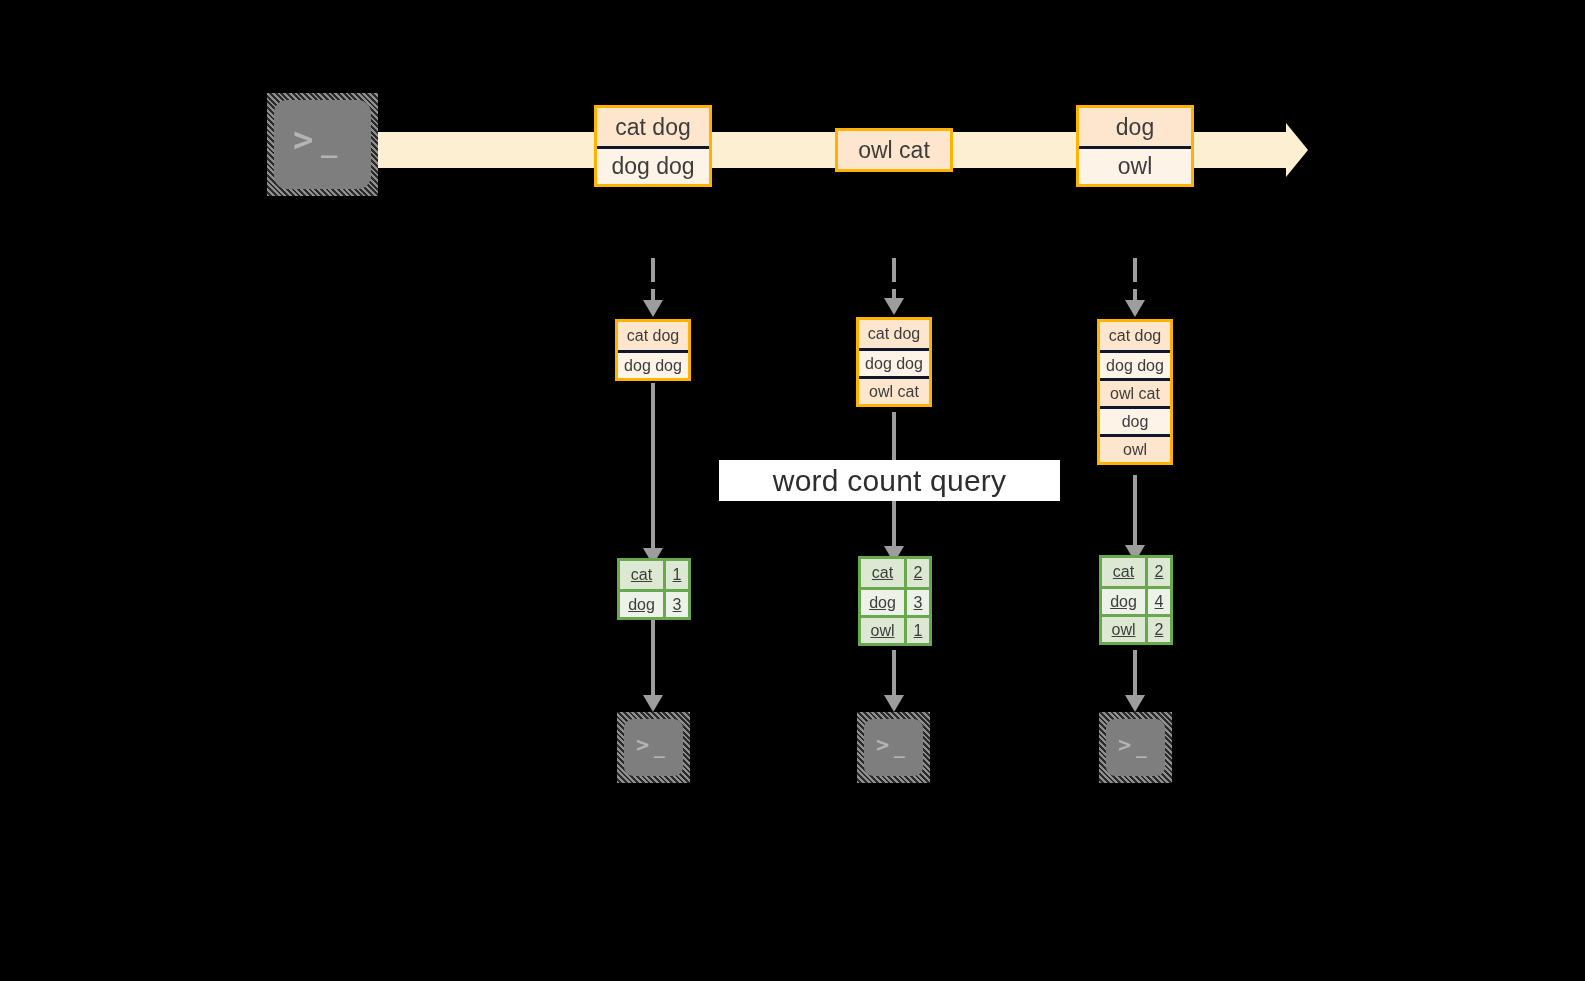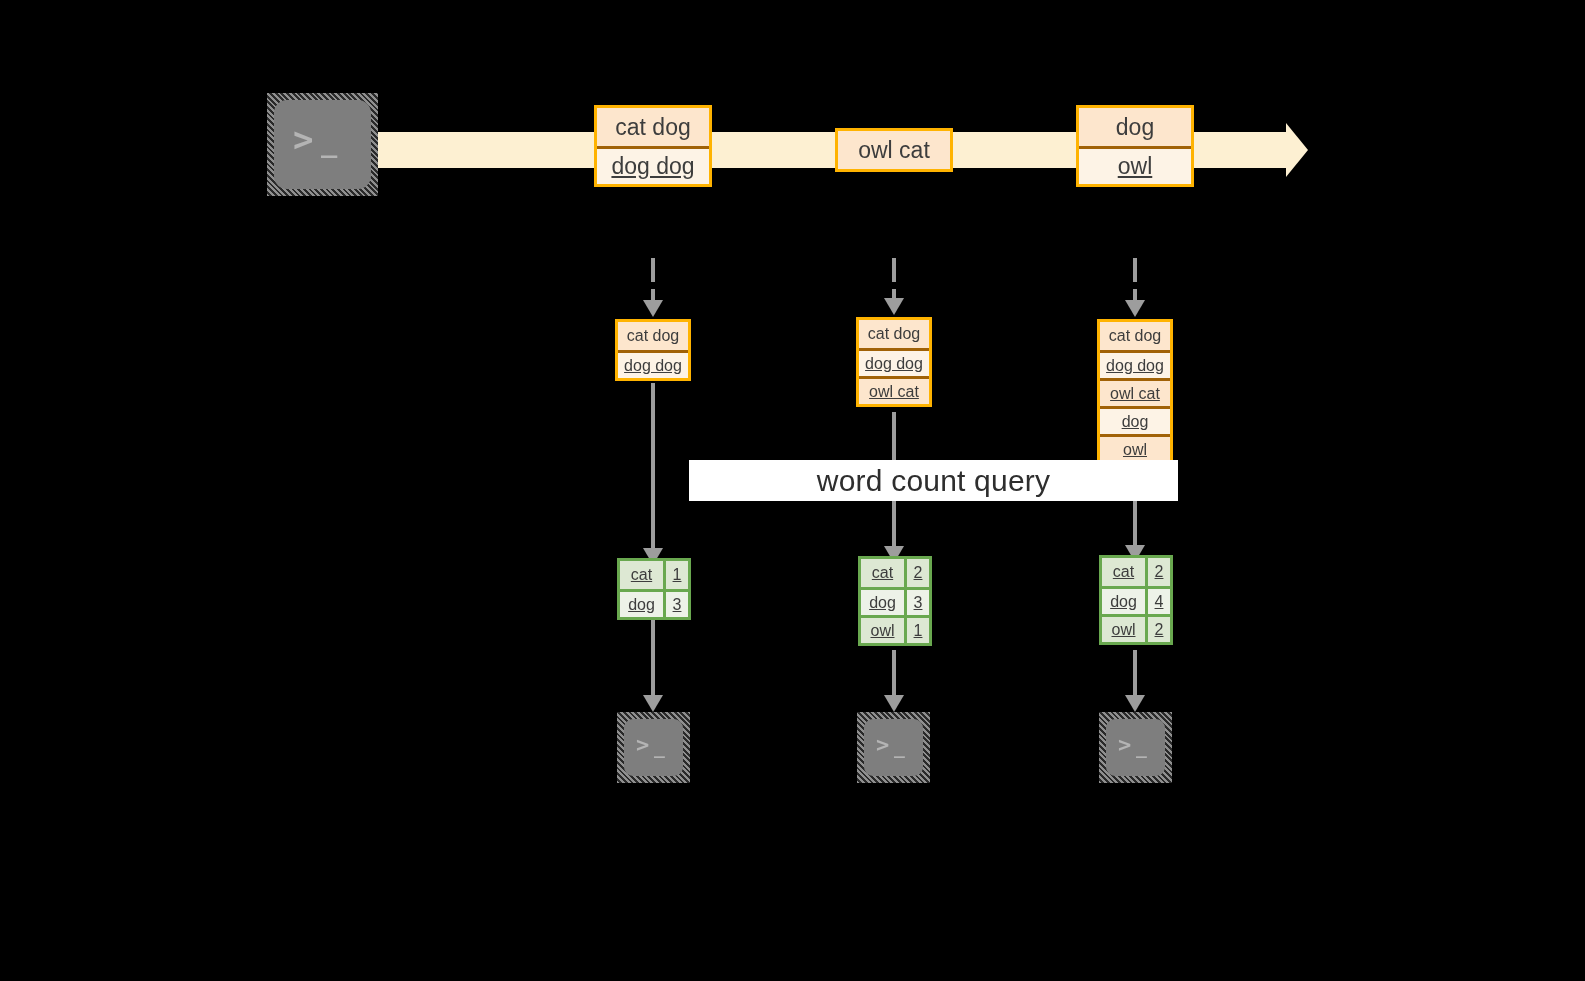--- a/index.html
+++ b/index.html
@@ -80,22 +80,21 @@
   }
   .orange-stack .cell {
     box-sizing: border-box;
     display: flex;
     align-items: center;
     justify-content: center;
     color: #3d3d3d;
     white-space: nowrap;
   }
   .orange-stack .cell + .cell {
-    border-top: 3px solid #a16207;
-    text-decoration: underline;
+    border-top: 3px solid #0f172a;
   }
   .orange-stack .cell.shade-a { background: #fde6cd; }
   .orange-stack .cell.shade-b { background: #fdf3e6; }
 
   
   .orange-stack.top .cell { height: 38px; font-size: 23px; }
   
   .orange-stack.mid .cell { height: 28px; font-size: 16px; }
 
   
@@ -299,17 +298,17 @@
   <div class="gline" style="left:1133px; top:650px; height:48px;"></div>
   <div class="ghead" style="left:1125px; top:695px;"></div>
 
   <div class="term small" style="left:1099px; top:712px; width:73px; height:71px;">
     <div class="inner">
       <span class="glyph chev">&gt;</span>
       <span class="glyph us">_</span>
     </div>
   </div>
 
-  <div class="banner" style="left:689px; top:460px; width:489px; height:41px;">
+  <div class="banner" style="left:719px; top:460px; width:341px; height:41px;">
     <span class="label">word count query</span>
   </div>
 
 </div>
 
 </body></html>

